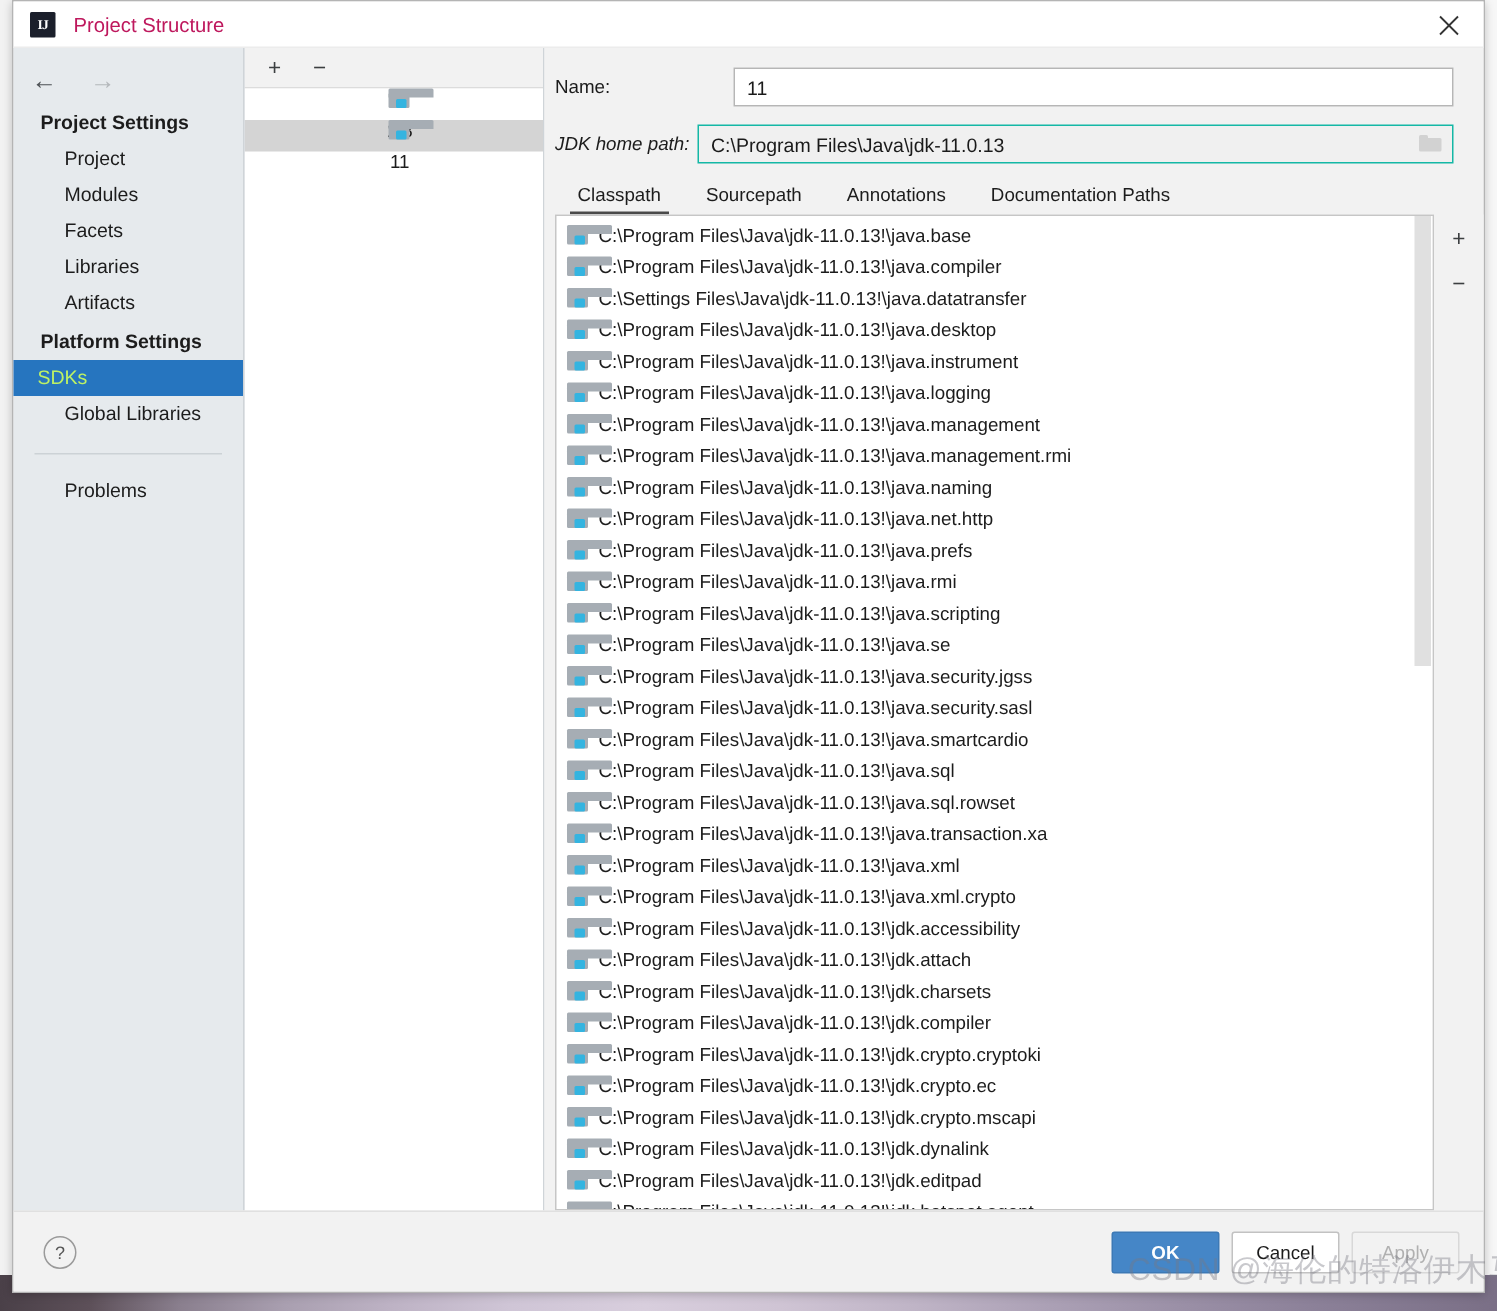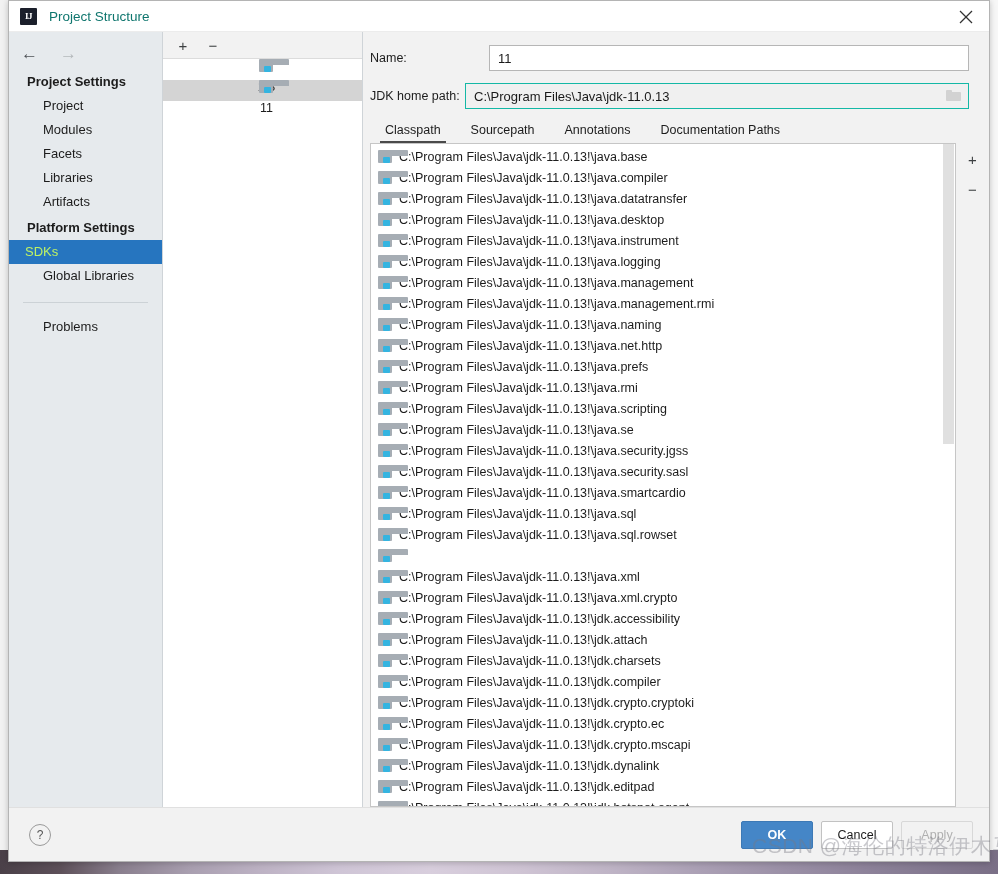--- a/index.html
+++ b/index.html
@@ -57,21 +57,21 @@
     background: #1b1f2b;
     display: flex; align-items: center; justify-content: center;
     border-radius: 1px;
     flex: 0 0 17px;
   }
   .ij-logo span {
     color: #fff; font-size: 9px; font-weight: bold; letter-spacing: -0.5px;
     font-family: "Liberation Serif", serif; line-height: 1;
   }
   .title-text {
-    margin-left: 12px; font-size: 13.5px; color: #0f766e;
+    margin-left: 12px; font-size: 13.5px; color: #be185d;
   }
   .titlebar-close {
     position: absolute; right: 0; top: 0; width: 46px; height: 31px;
     display: flex; align-items: center; justify-content: center;
     cursor: default;
   }
   .titlebar-close svg { display: block; }
 
   
   .dlg-body { flex: 1 1 auto; display: flex; min-height: 0; }
@@ -158,21 +158,21 @@
   }
   .field-row {
     display: flex; align-items: center;
     padding: 0 20px 0 7px;
     height: 28px;
   }
   .field-row.first { margin-top: 12px; gap: 24px; }
   .field-label {
     font-size: 12.5px; color: #1c1c1c; width: 95px; flex: 0 0 95px;
   }
-  .field-label.wide { width: 95px; }
+  .field-label.wide { width: 95px; font-style: italic; }
   .txt-input {
     flex: 1 1 auto; height: 26px; background: #ffffff;
     border: 1px solid #b6b6b6; font-size: 13px; color: #1a1a1a;
     display: flex; align-items: center; padding-left: 8px;
   }
   .path-input {
     flex: 1 1 auto; height: 26px; background: #f0f0f0;
     border: 1px solid #14b8a6; font-size: 13px; color: #1a1a1a;
     display: flex; align-items: center; padding-left: 8px;
     position: relative;
@@ -405,21 +405,21 @@
                   <i class="dot"></i>
                 </span>
                 <span>C:\Program Files\Java\jdk-11.0.13!\java.compiler</span>
               </div>
               <div class="cp-row">
                 <span class="ficon">
                   <i class="tab"></i>
                   <i class="body"></i>
                   <i class="dot"></i>
                 </span>
-                <span>C:\Program Files\Java\jdk-11.0.13!\java.datatransfer</span>
+                <span>C:\Settings Files\Java\jdk-11.0.13!\java.datatransfer</span>
               </div>
               <div class="cp-row">
                 <span class="ficon">
                   <i class="tab"></i>
                   <i class="body"></i>
                   <i class="dot"></i>
                 </span>
                 <span>C:\Program Files\Java\jdk-11.0.13!\java.desktop</span>
               </div>
               <div class="cp-row">
@@ -541,20 +541,21 @@
                   <i class="dot"></i>
                 </span>
                 <span>C:\Program Files\Java\jdk-11.0.13!\java.sql.rowset</span>
               </div>
               <div class="cp-row">
                 <span class="ficon">
                   <i class="tab"></i>
                   <i class="body"></i>
                   <i class="dot"></i>
                 </span>
+                <span>C:\Program Files\Java\jdk-11.0.13!\java.transaction.xa</span>
               </div>
               <div class="cp-row">
                 <span class="ficon">
                   <i class="tab"></i>
                   <i class="body"></i>
                   <i class="dot"></i>
                 </span>
                 <span>C:\Program Files\Java\jdk-11.0.13!\java.xml</span>
               </div>
               <div class="cp-row">

